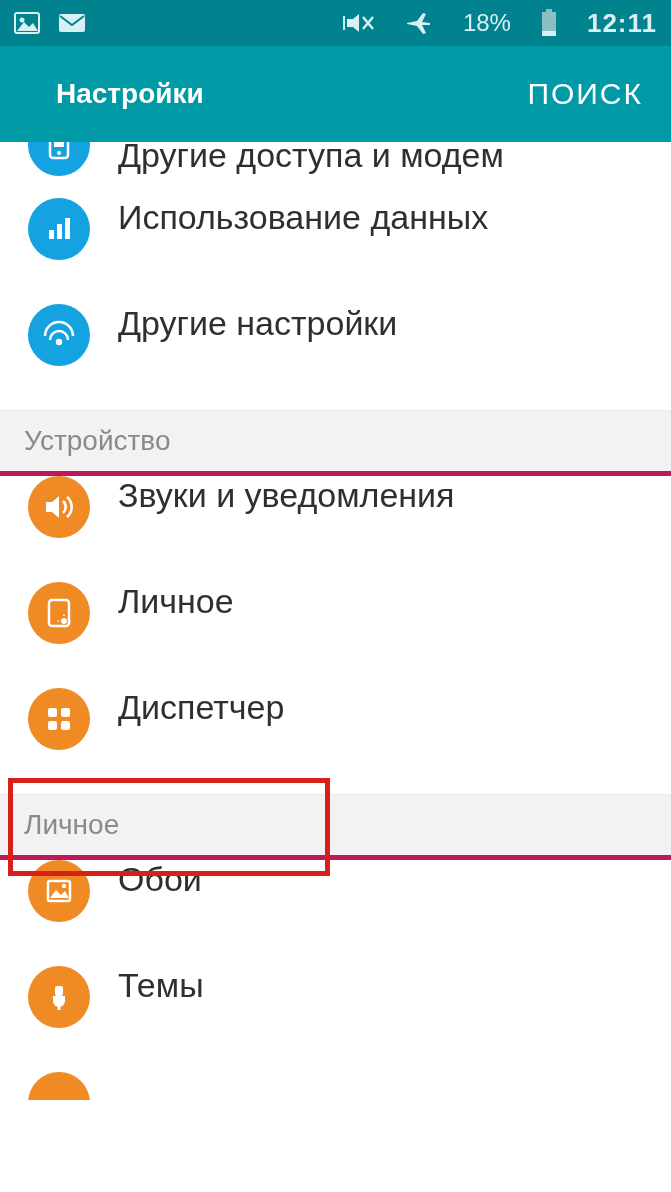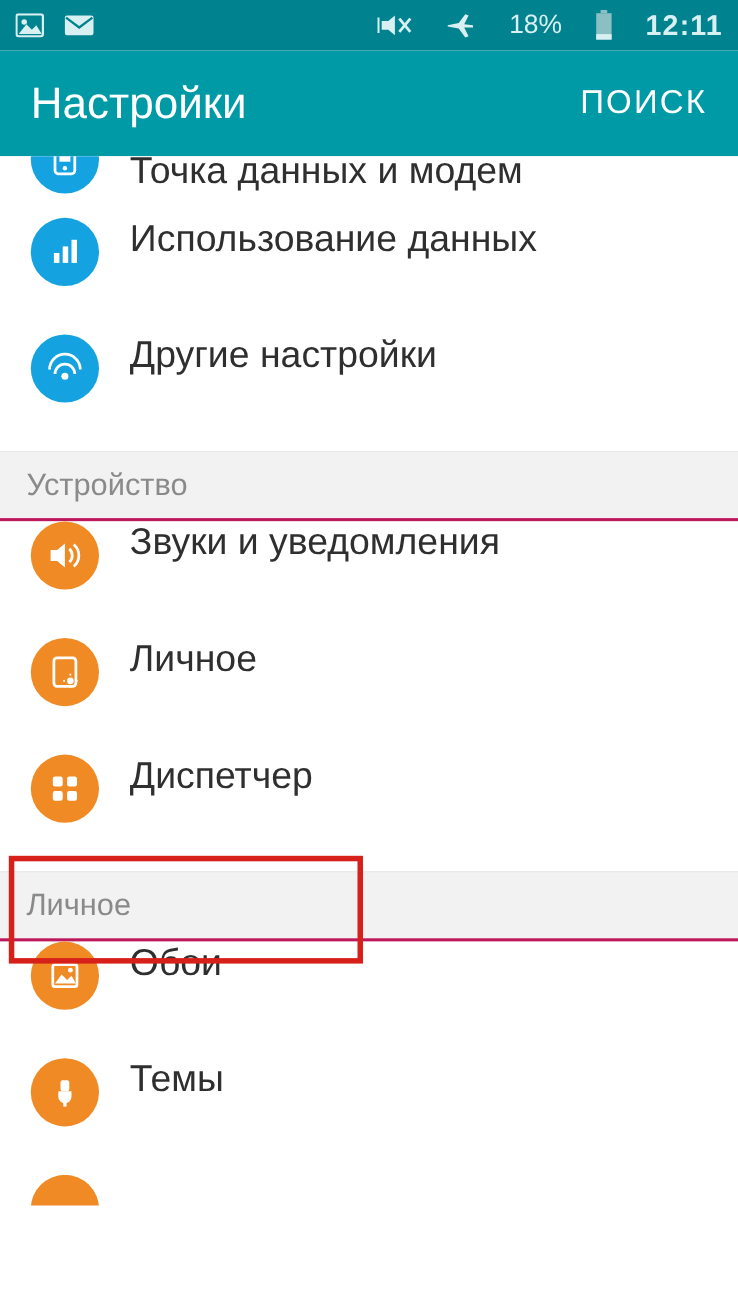--- a/index.html
+++ b/index.html
@@ -29,21 +29,21 @@
   .clock { font-size: 26px; color:#d8f0f2; letter-spacing:1px;font-weight:bold;}
   .app-bar {
     height: 96px;
     background: #009aa6;
     display: flex;
     align-items: center;
     justify-content: space-between;
     padding: 0 28px;
     color: #ffffff;
   }
-  .app-title { font-size: 40px; font-weight: normal; }
+  .app-title { font-size: 28px; font-weight: bold; margin-left: 28px; }
   .app-search { font-size: 30px; letter-spacing: 2px; }
   .scroll-area {
     height: calc(1192px - 46px - 96px);
     overflow: hidden;
     position: relative;
   }
   .list-item {
     display: flex;
     align-items: flex-start;
     padding: 0 28px;
@@ -77,21 +77,21 @@
   .item-label {
     font-size: 34px;
     color: #2f2f2f;
   }
   .section-header {
     background: #f2f2f2;
     color: #8a8a8a;
     font-size: 28px;
     padding: 14px 24px 14px 24px;
     border-top: 1px solid #e8e8e8;
-    border-bottom: 3px solid #be185d;
+    border-bottom: 5px solid #be185d;
   }
   .highlight-box {
     position: absolute;
     border: 5px solid #d8201a;
     pointer-events: none;
   }
   svg { display:block; }
 </style>
 </head>
 <body>
@@ -146,21 +146,21 @@
 <div class="scroll-area">
 
   <div class="list-item partial-top">
     <div class="icon-circle ic-blue">
       <svg width="34" height="34" viewBox="0 0 34 34">
           <rect x="8" y="4" width="18" height="26" rx="3" fill="none" stroke="#fff" stroke-width="2.5"></rect>
           <rect x="12" y="9" width="10" height="10" fill="#fff"></rect>
           <circle cx="17" cy="25" r="2" fill="#fff"></circle>
         </svg>
     </div>
-    <div class="item-label">Точка данных и модем</div>
+    <div class="item-label">Другие доступа и модем</div>
   </div>
 
   <div class="list-item">
     <div class="icon-circle ic-blue">
       <svg width="34" height="34" viewBox="0 0 34 34">
           <rect x="7" y="18" width="5" height="9" fill="#fff"></rect>
           <rect x="15" y="12" width="5" height="15" fill="#fff"></rect>
           <rect x="23" y="6" width="5" height="21" fill="#fff"></rect>
         </svg>
     </div>

